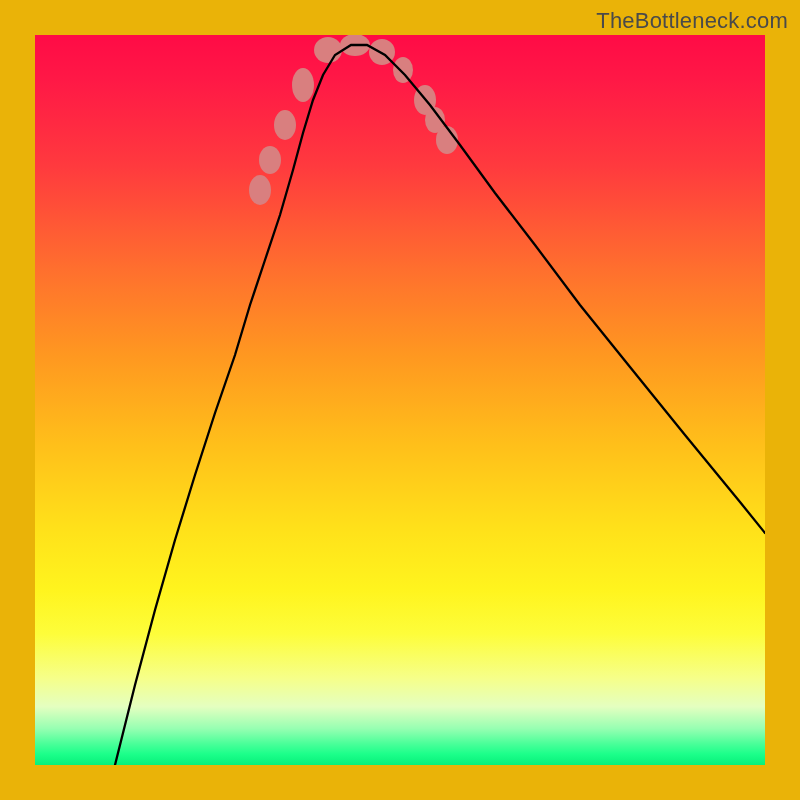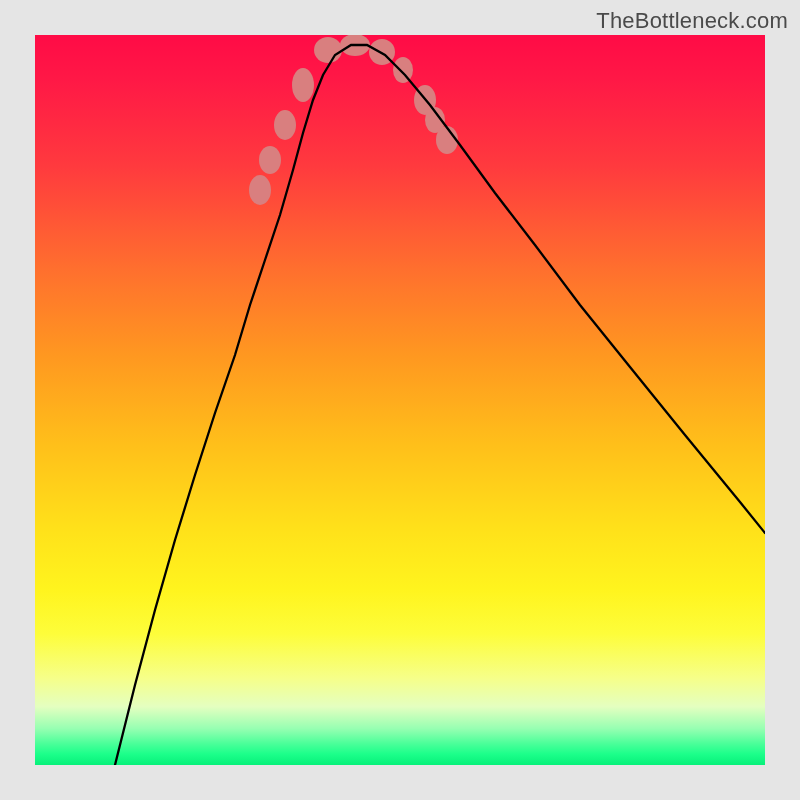--- a/index.html
+++ b/index.html
@@ -8,21 +8,21 @@
     width: 800px;
     height: 800px;
     overflow: hidden;
     background: #000;
     font-family: Arial, Helvetica, sans-serif;
   }
   .frame {
     position: relative;
     width: 800px;
     height: 800px;
-    background: #e5e5e5;
+    background: #eab308;
   }
   .plot-area {
     position: absolute;
     left: 35px;
     top: 35px;
     width: 730px;
     height: 730px;
     overflow: hidden;
   }
   .gradient {

